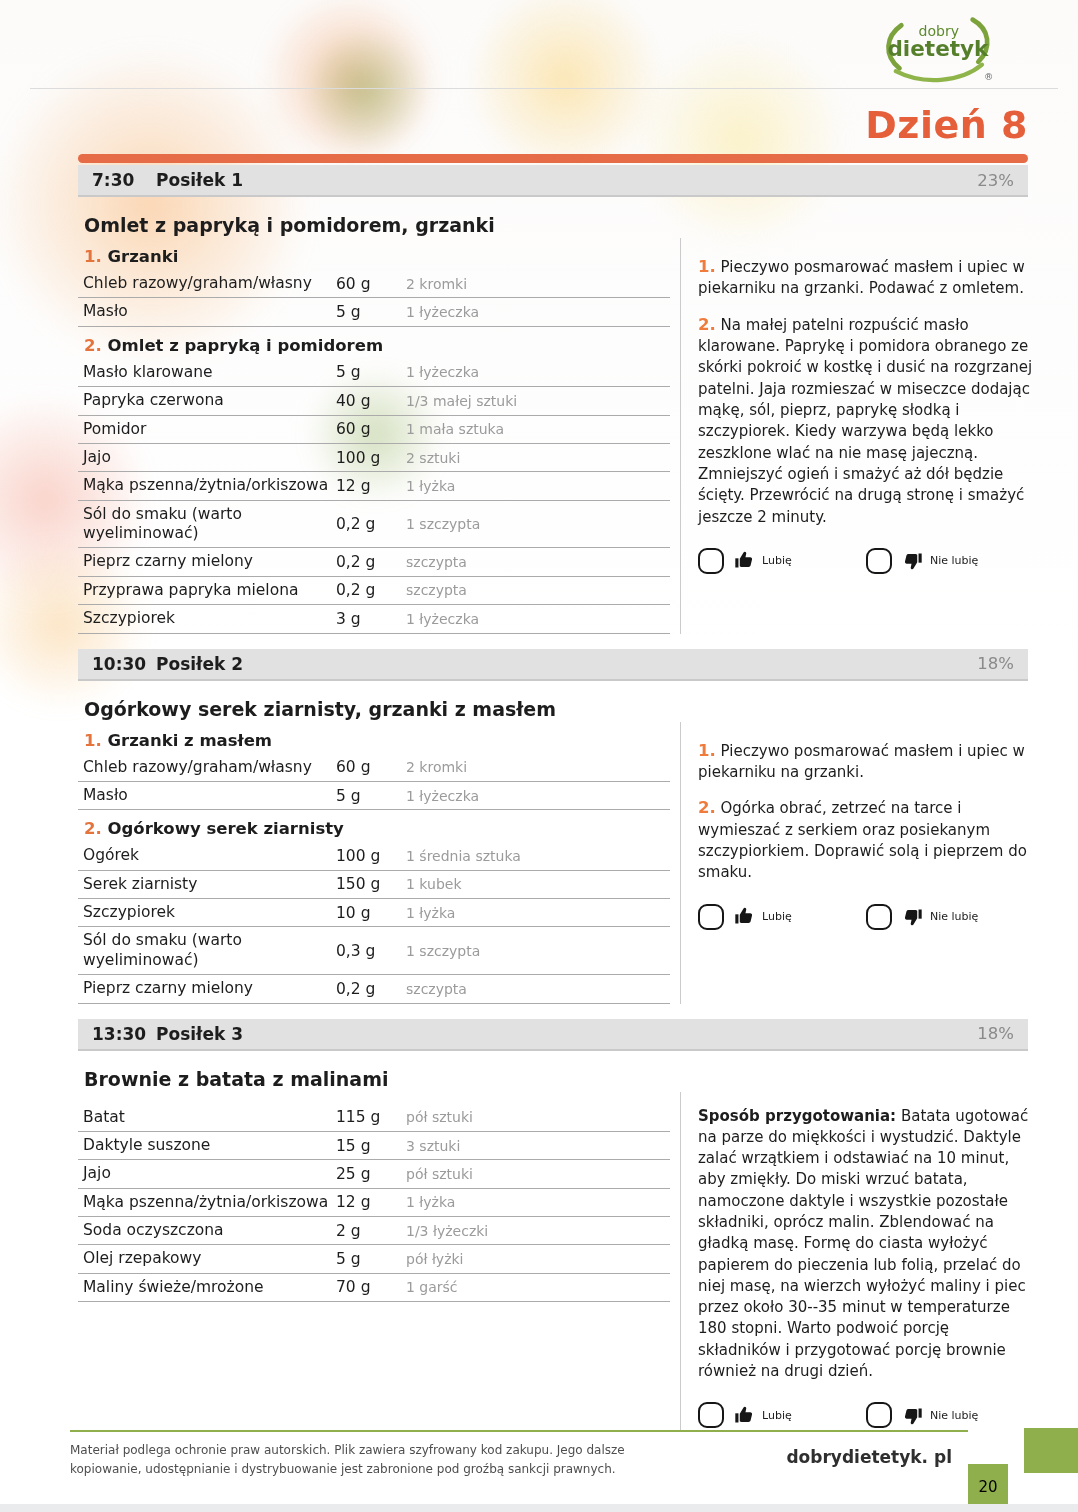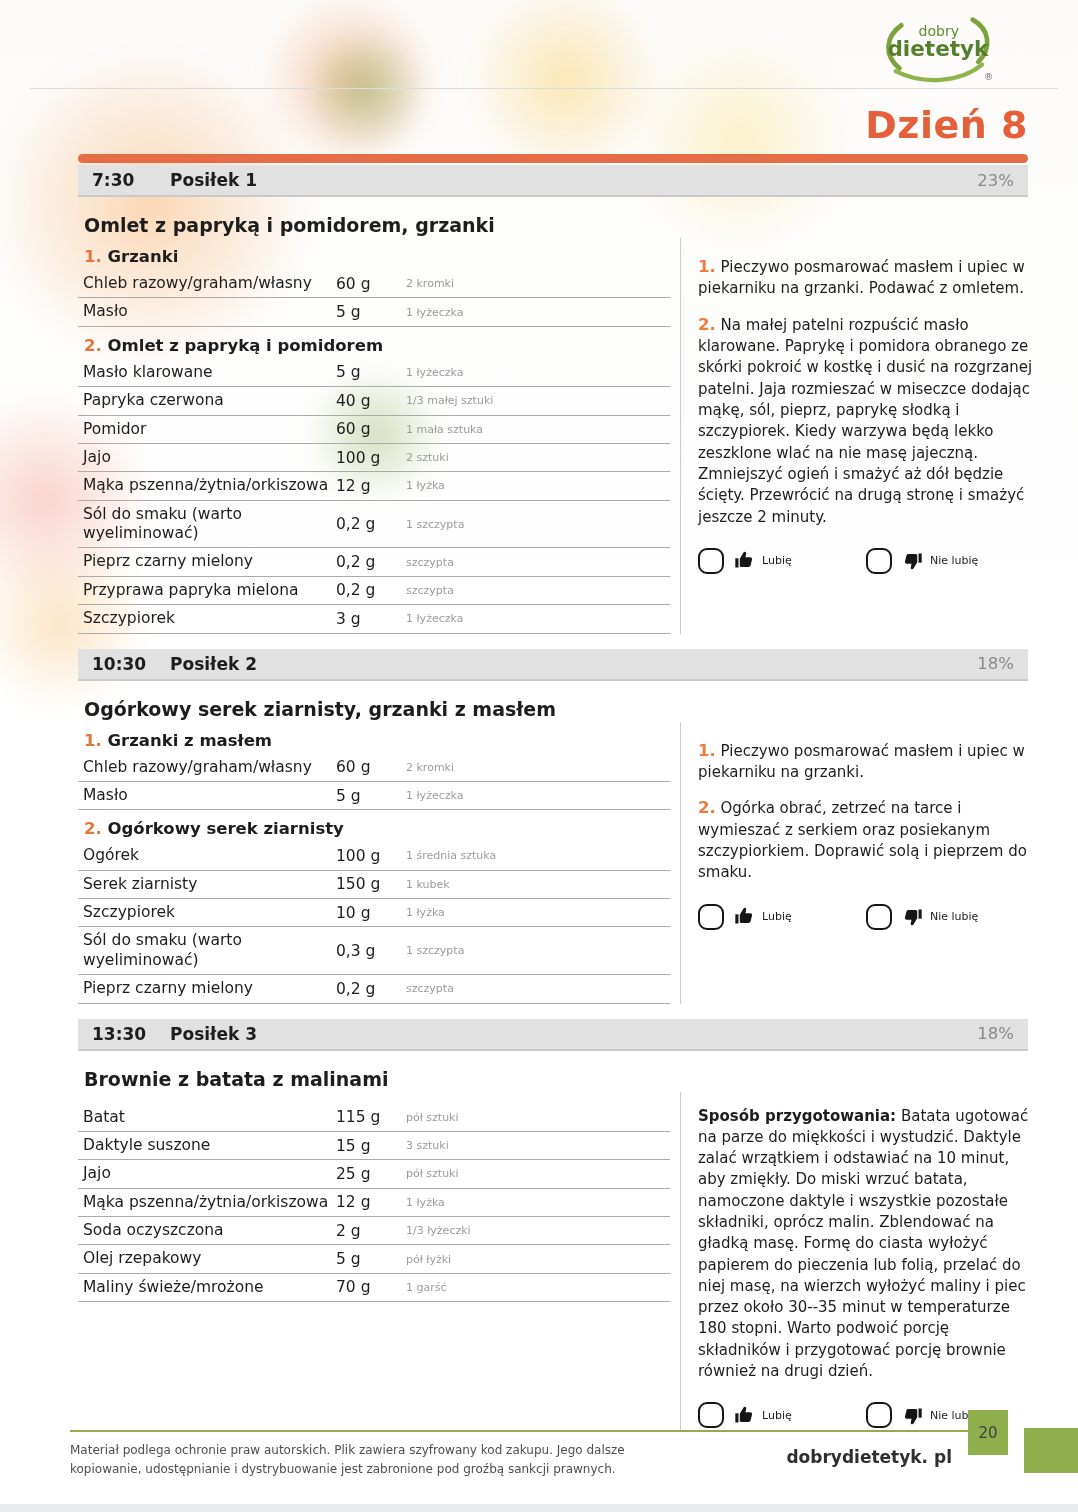--- a/index.html
+++ b/index.html
@@ -27,55 +27,55 @@
   .top-divider { position:absolute; top:88px; left:30px; right:20px; height:1px; background:#dcdcdc; z-index:1; }
 
   main { position:relative; z-index:1; padding:90px 0 0 78px; width:1028px; }
   h1.day-title { color:#e5603a; font-size:38px; line-height:34px; font-weight:bold; margin:18px 0 12px 14px; letter-spacing:.5px;text-align:right; }
   .accent-bar { height:9px; width:950px; background:#e66b47; border-radius:5px; margin-bottom:2px; }
 
   .meal { width:950px; }
   .meal + .meal { margin-top:15px; }
   .meal-header { display:flex; align-items:center; background:#e1e1e1; border-bottom:2px solid #c9c9c9; height:32px; padding:0 14px; font-size:17px; font-weight:bold; }
   .meal-time { width:64px; }
-  .meal-label { margin-left:14px; }
+  .meal-label { margin-left:0; }
   .meal-percent { margin-left:auto; font-weight:normal; color:#8a8a8a; font-size:16.5px; }
 
   .recipe-title { font-size:19px; font-weight:bold; margin:17px 0 2px 6px; }
 
   .meal-body { display:flex; align-items:stretch; }
   .col-ingredients { flex:0 0 592px; }
   .col-prep { flex:1; border-left:1px solid #cbcbcb; margin-left:10px; padding:0 2px 4px 17px; }
 
   .group-header { font-size:16.5px; font-weight:bold; margin:9px 0 4px 6px; }
   .group-num { color:#e5733c; }
 
   .ing-row { display:flex; align-items:center; border-bottom:1px solid #ababab; padding:4px 0 4px 5px; min-height:26px; font-size:15.5px; }
   .col-ingredients > .ing-row:first-child { margin-top:12px; }
   .ing-name { flex:0 0 253px; line-height:1.25; padding-right:6px; }
   .ing-amount { flex:0 0 70px; }
-  .ing-portion { flex:1; color:#9b9b9b; font-size:11px; }
+  .ing-portion { flex:1; color:#9b9b9b; font-size:14px; }
 
   .prep-heading { font-size:16px; font-weight:bold; margin:17px 0 8px; }
   .prep-step { font-size:15px; line-height:1.42; margin:0 0 13px; }
   .prep-step.inline-first { margin-top:14px; }
   .step-num { color:#ef7c3d; font-weight:bold; font-size:16.5px; }
   .prep-heading-inline { font-weight:bold; }
 
   .feedback-row { display:flex; margin-top:20px; }
   .feedback { display:flex; align-items:center; width:168px; cursor:pointer; }
   .checkbox { width:26px; height:26px; flex:0 0 26px; border:2.5px solid #161616; border-radius:9px; background:#fff; }
   .thumb { margin:0 7px 0 10px; flex:0 0 auto; }
   .fb-label { font-size:11px; }
 
   footer { position:absolute; inset:0; z-index:1; pointer-events:none; }
   .footer-line { position:absolute; left:70px; top:1430px; width:898px; height:2px; background:#8faf4d; }
   .footer-text { position:absolute; left:70px; top:1441px; width:610px; font-size:12px; line-height:1.55; color:#4e4e4e; margin:0; }
   .footer-site { position:absolute; top:1447px; right:126px; font-size:17px; font-weight:bold; color:#2f2f2f; }
-  .page-box  { position:absolute; left:968px;  top:1410px; width:40px; height:45px; background:#8faf4d; color:#404040; display:flex; align-items:center; justify-content:center; font-size:15px; }
+  .page-box  { position:absolute; left:968px;  top:1464px; width:40px; height:45px; background:#8faf4d; color:#000000; display:flex; align-items:center; justify-content:center; font-size:15px; }
   .page-box2 { position:absolute; left:1024px; top:1428px; width:54px; height:45px; background:#8faf4d; }
   .bottom-strip { position:absolute; left:0; top:1504px; width:1078px; height:8px; background:#e9ebed; }
 </style>
 </head>
 <body>
 
 <div class="page">
 
   <div class="bg-decor">
     <div class="blob b1"></div>

